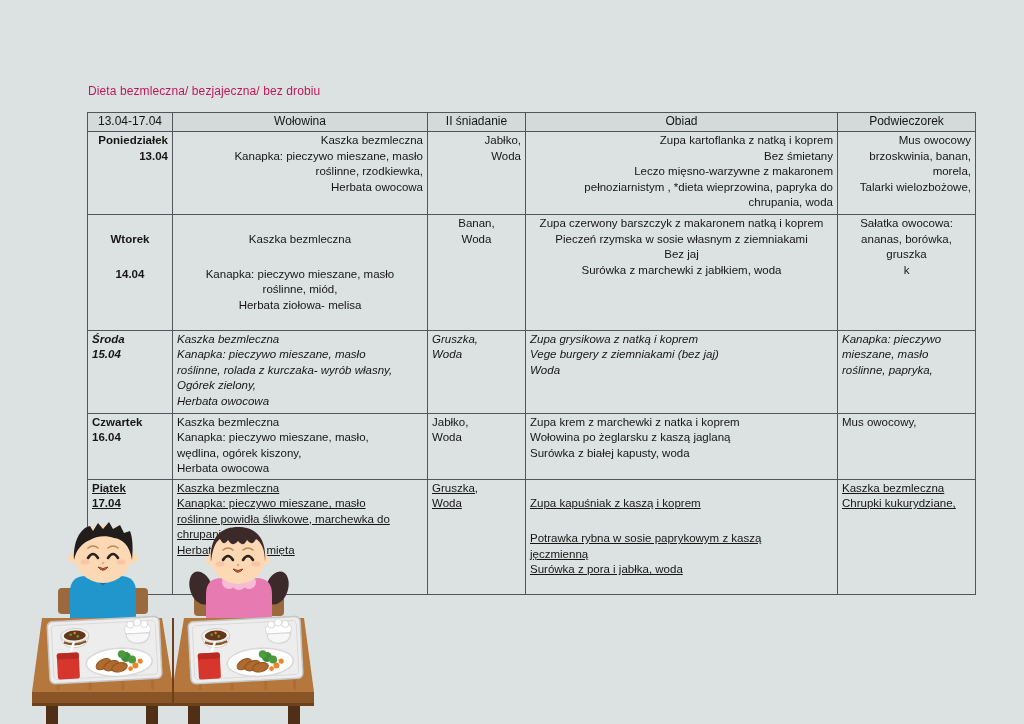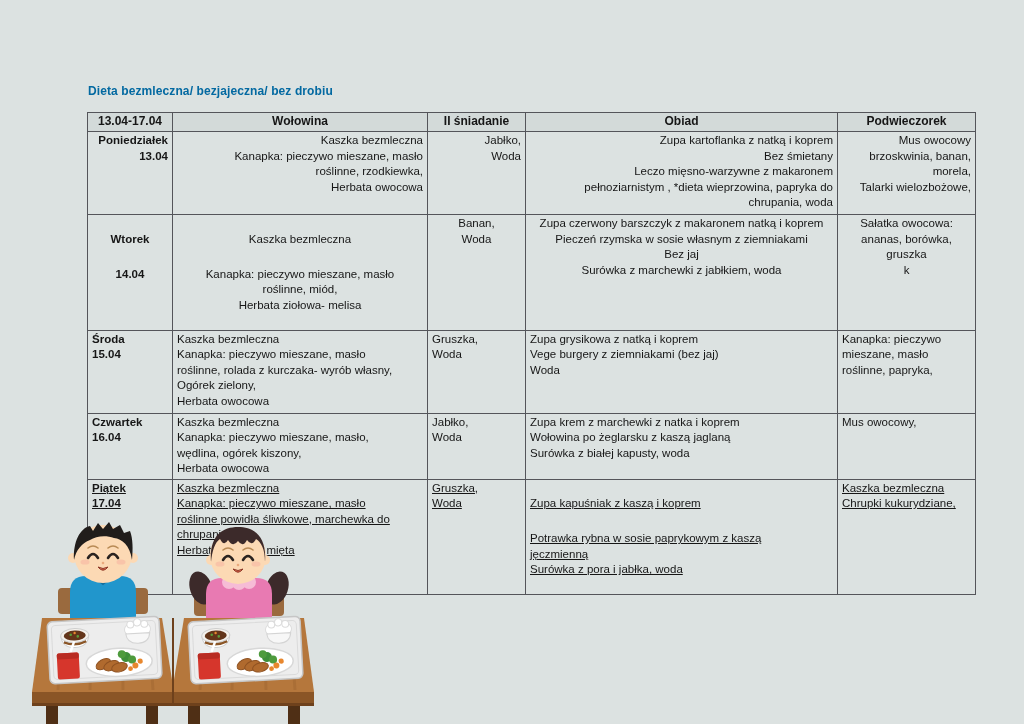--- a/index.html
+++ b/index.html
@@ -5,43 +5,43 @@
   html,body{margin:0;padding:0;}
   body{
     width:1024px;height:724px;
     background:#dce2e1;
     font-family:"Liberation Sans",sans-serif;
     position:relative;overflow:hidden;
     color:#161616;
   }
   .doc-title{
     position:absolute;left:88px;top:84px;
-    font-size:12px;letter-spacing:.1px;color:#0369a1;font-weight:bold;
+    font-size:12px;letter-spacing:.1px;color:#be185d;
   }
   table.menu{
     position:absolute;left:87px;top:112px;width:888px;
     border-collapse:collapse;table-layout:fixed;
   }
   .menu th,.menu td{
     border:1px solid #54555a;
     vertical-align:top;
     padding:1px 4px 1px 4px;
     font-size:11.5px;line-height:15.5px;
     white-space:pre-line;
     overflow:hidden;
   }
   .menu th{
-    text-align:center;font-weight:bold;font-size:12px;
+    text-align:center;font-weight:normal;font-size:12px;
     background:#d3dad9;height:16px;padding:1px 2px;
     white-space:nowrap;overflow:hidden;
   }
   .menu td.day{font-weight:bold;}
   tr.r1 td{height:80px;text-align:right;}
   tr.r2 td{height:64px;text-align:center;}
-  tr.r3 td{height:80px;}
+  tr.r3 td{height:80px;font-style:italic;}
   tr.r4 td{height:63px;}
   tr.r5 td{height:81px;text-decoration:underline;}
   .p2{margin-top:4px;}
   .illo{
     position:absolute;left:30px;top:522px;width:286px;height:202px;
   }
 </style>
 </head>
 <body>
 

